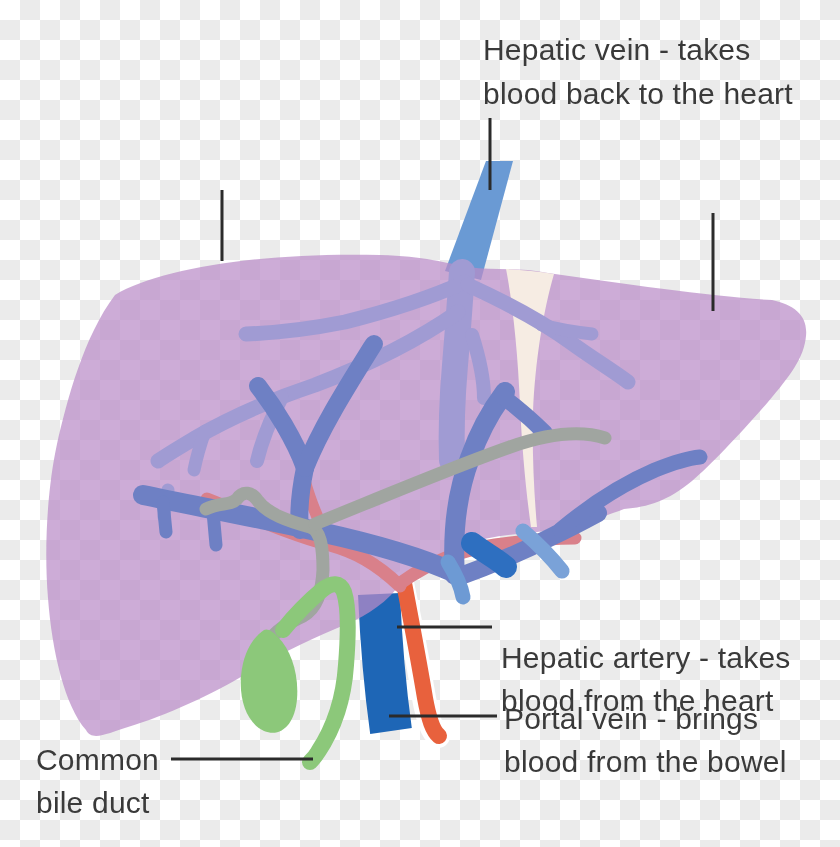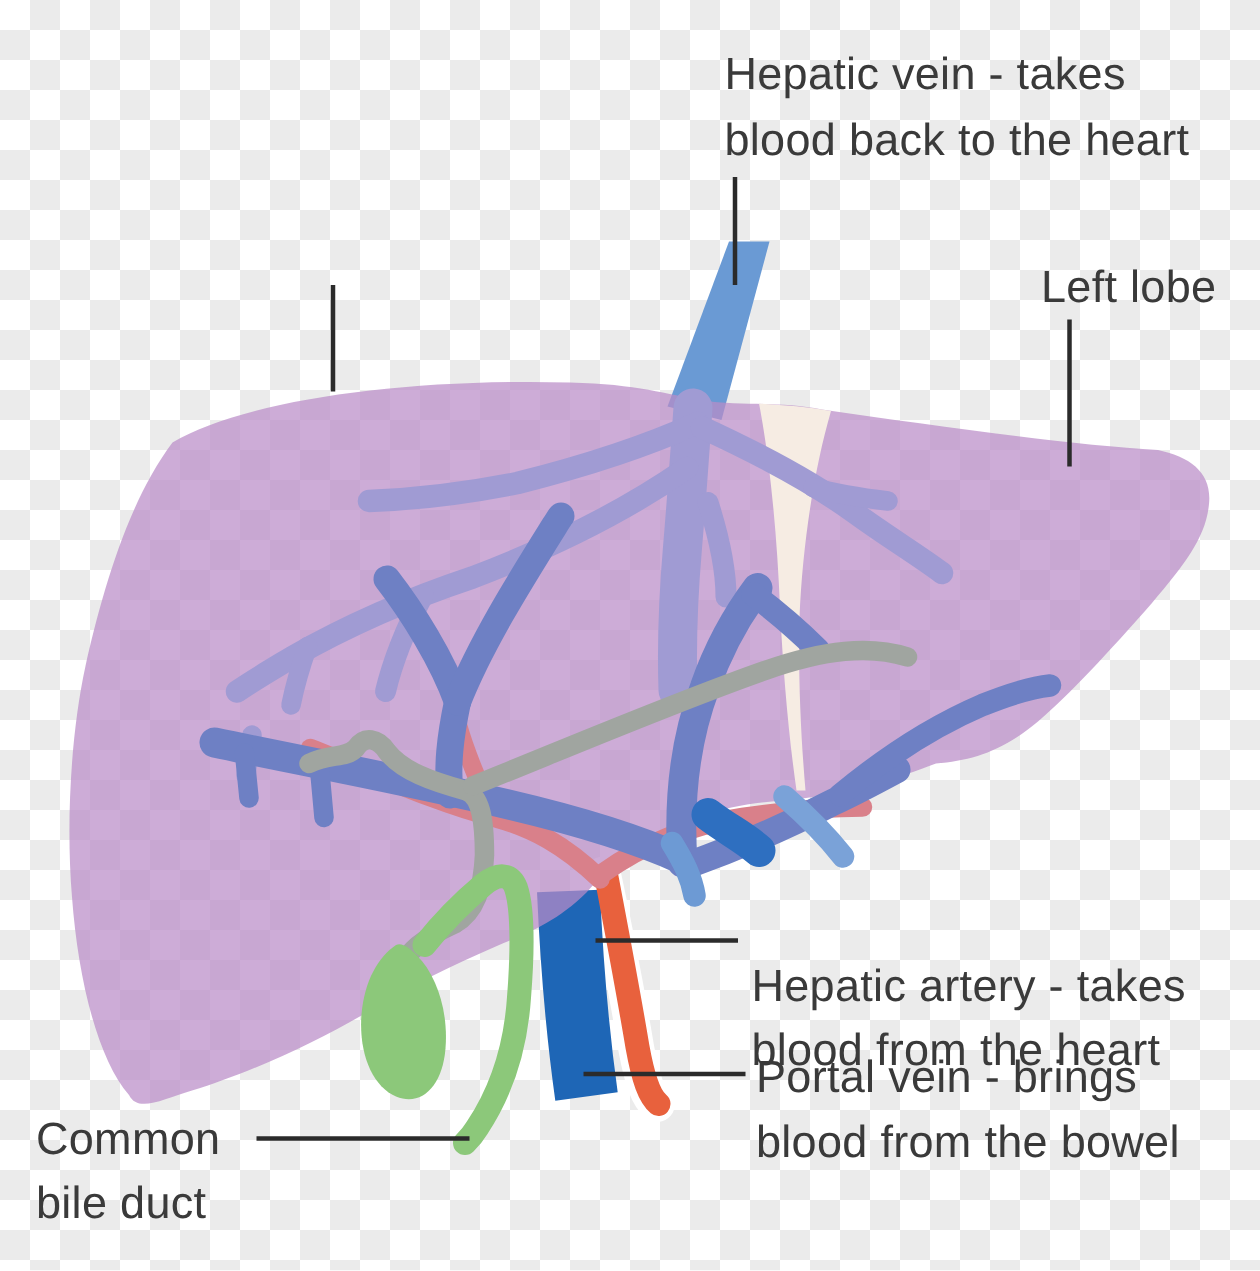--- a/index.html
+++ b/index.html
@@ -133,23 +133,22 @@
       <line x1="397" y1="627" x2="492" y2="627"></line>
       <line x1="389" y1="716" x2="497" y2="716"></line>
       <line x1="171" y1="759" x2="313" y2="759"></line>
     </g>
   </svg>
 
   <div class="label" style="left:483px;top:28px;width:360px;">Hepatic vein - takes
 blood back to the heart</div>
 
 
-  <div class="label" style="left:694px;top:170px;width:140px;">Left lobe</div>
 
   <div class="label small-lh" style="left:501px;top:604px;width:340px;margin-top:32px;">Hepatic artery - takes
 blood from the heart</div>
 
   <div class="label small-lh" style="left:504px;top:697px;width:340px;">Portal vein - brings
 blood from the bowel</div>
 
-  <div class="label small-lh" style="left:24px;top:738px;width:200px;">Common
+  <div class="label small-lh" style="left:36px;top:738px;width:200px;">Common
 bile duct</div>
 </div>
 
 </body></html>

